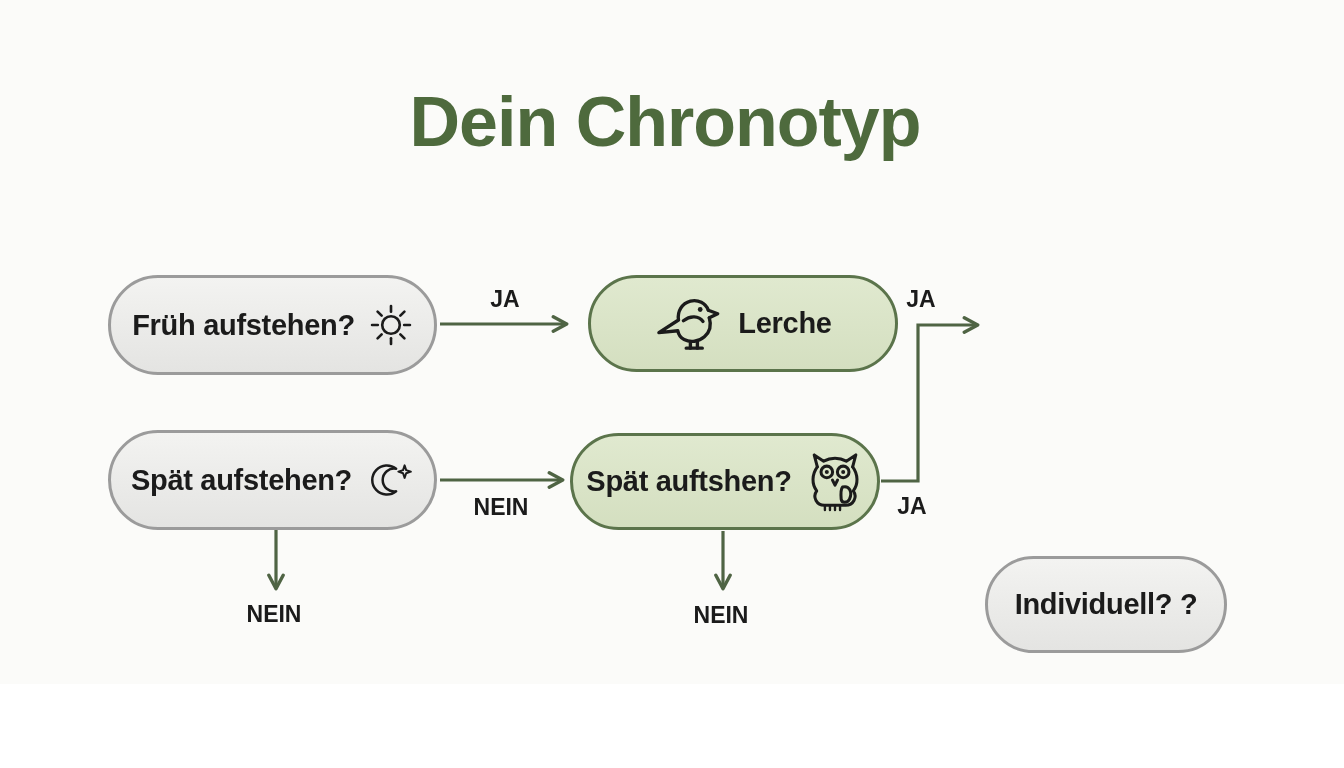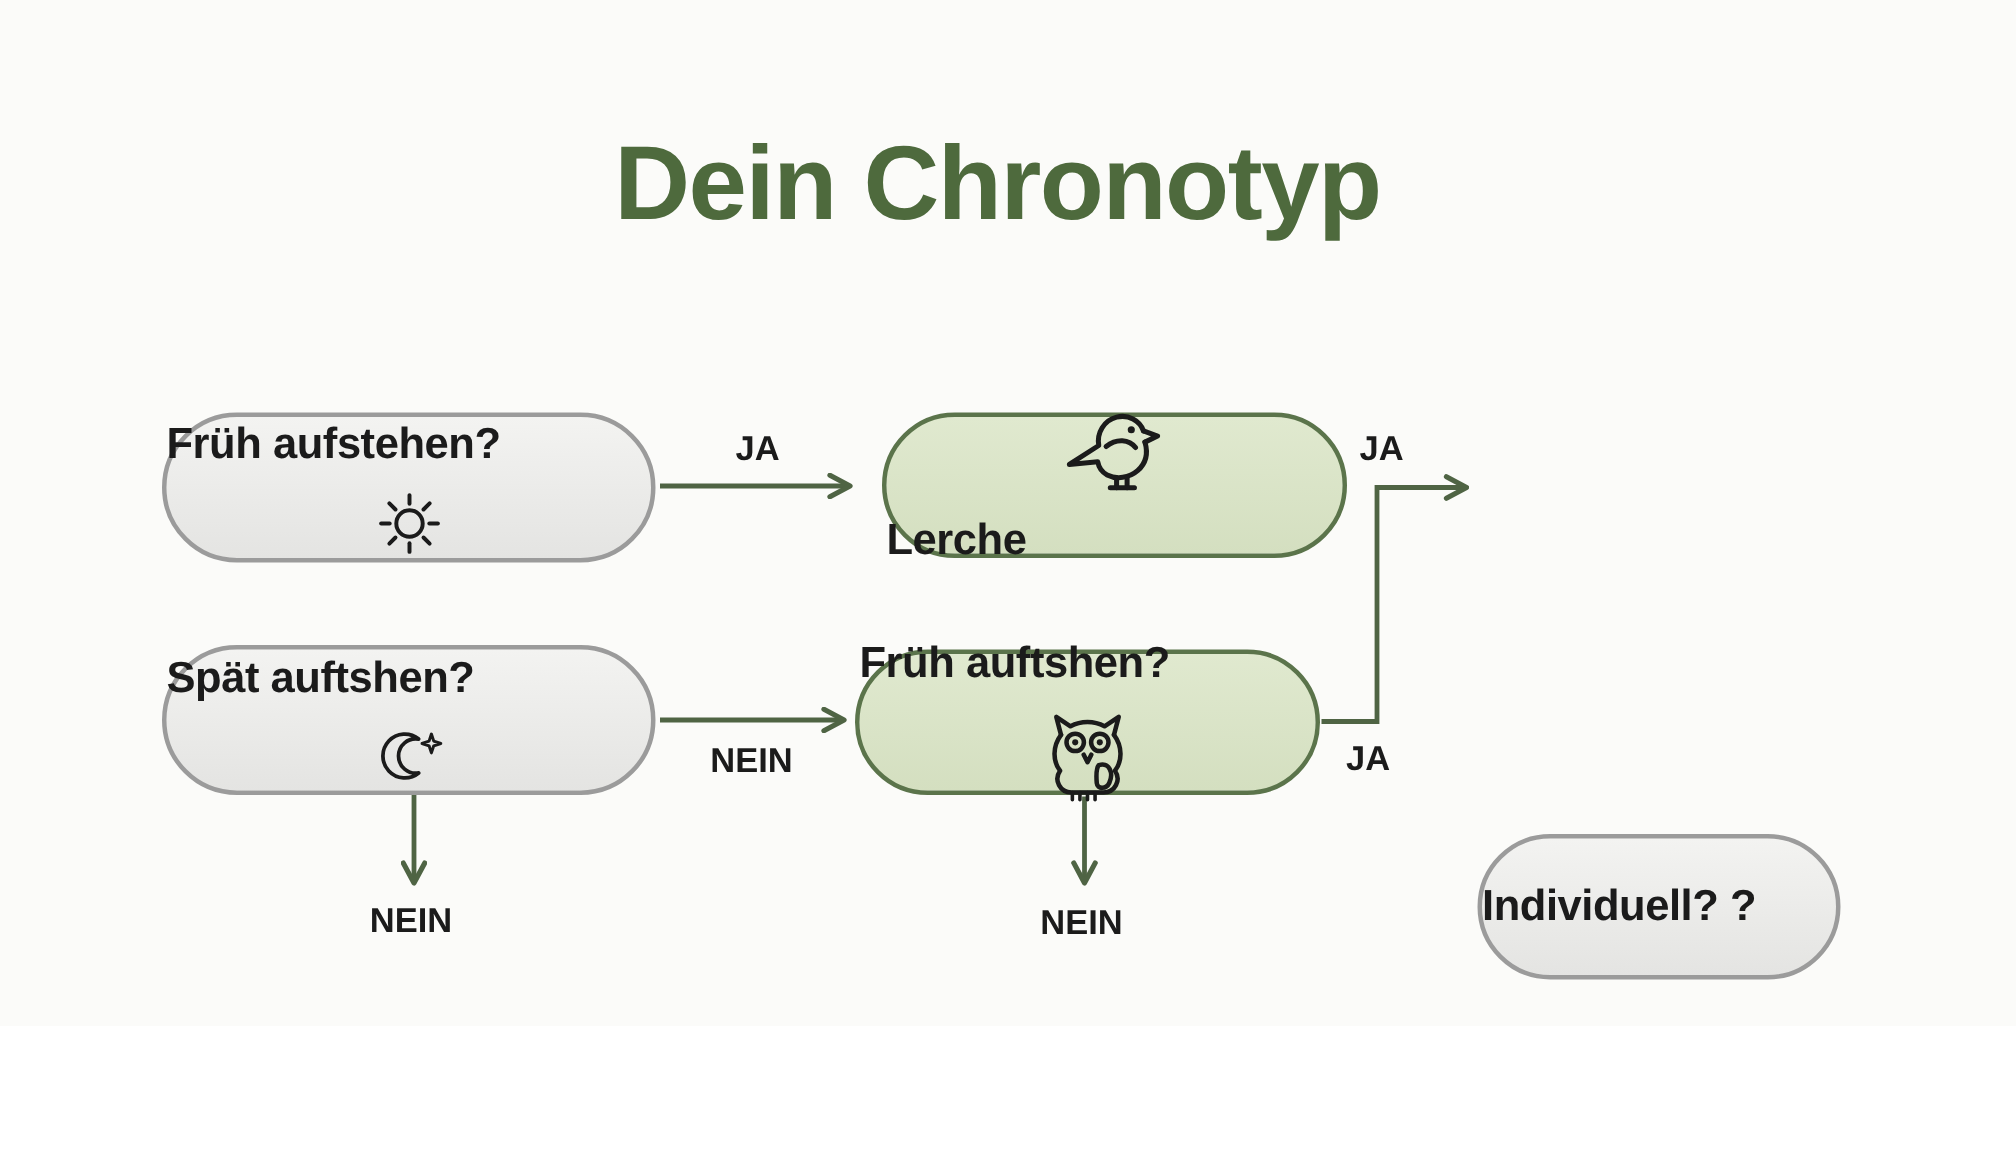--- a/index.html
+++ b/index.html
@@ -21,29 +21,29 @@
     width: 1330px;
     text-align: center;
     font-size: 70px;
     font-weight: 700;
     letter-spacing: -1px;
     color: var(--title-green, #4e6a3d);
   }
   .node {
     position: absolute;
     display: flex;
+    align-items: center;
     justify-content: center;
     gap: 14px;
     border-radius: 60px;
     font-size: 29px;
     font-weight: 700;
     letter-spacing: -0.3px;
     color: var(--text-color, #1b1b1b);
     box-sizing: border-box;
-    flex-direction: column;
   }
   .node.gray {
     background: linear-gradient(180deg, var(--gray-fill-top, #f3f3f1), var(--gray-fill, #e4e4e2));
     border: 3px solid var(--gray-border, #9b9b9b);
   }
   .node.green {
     background: linear-gradient(180deg, var(--green-fill-top, #e0e9cf), var(--green-fill, #d4dfc0));
     border: 3px solid var(--green-border, #5b744b);
   }
   .node .icon { display: flex; align-items: center; justify-content: center; }
@@ -116,31 +116,31 @@
         <path d="M21 19 C26 15 32 15.5 35 19.5"></path>
         <path d="M26 34 L26 38.6 M31 33.8 L31 38.6"></path>
         <path d="M23 38.6 L29 38.6 M28.5 38.6 L34.5 38.6"></path>
       </svg>
     </span>
     <span>Lerche</span>
   </div>
 
 
   <div class="node gray" style="left:108px; top:430px; width:329px; height:100px;">
-    <span>Spät auftshen?</span>
+    <span>Spät aufstehen?</span>
     <span class="icon">
       <svg width="48" height="42" viewBox="0 0 46 40">
         <path d="M28.86 9.16 A14 14 0 1 0 28.86 30.84 A11 11 0 1 1 28.86 9.16 Z"></path>
         <path d="M37 6 L38.5 10.5 L43 12 L38.5 13.5 L37 18 L35.5 13.5 L31 12 L35.5 10.5 Z" style="stroke-width:1.9"></path>
       </svg>
     </span>
   </div>
 
   <div class="node green" style="left:570px; top:433px; width:310px; height:97px;">
-    <span>Früh auftshen?</span>
+    <span>Spät auftshen?</span>
     <span class="icon">
       <svg width="58" height="64" viewBox="0 0 46 50">
         <path d="M9 13 L6.5 3.5 L14 8.5 C19.5 5.5 26.5 5.5 32 8.5 L39.5 3.5 L37 13"></path>
         <path d="M9 13 C4.5 19 4.5 27 8.5 32 C5 37 8.5 43.5 14.5 43.5 L31.5 43.5 C37.5 43.5 41 37 37.5 32 C41.5 27 41.5 19 37 13"></path>
         <circle cx="16.5" cy="17" r="4.6"></circle>
         <circle cx="29.5" cy="17" r="4.6"></circle>
         <circle cx="16.5" cy="17" r="1.6" fill="#1b1b1b" stroke="none"></circle>
         <circle cx="29.5" cy="17" r="1.6" fill="#1b1b1b" stroke="none"></circle>
         <path d="M21 23.5 L23 27.5 L25 23.5"></path>
         <path d="M29 29 C34.5 27.5 37 33 34.5 38.5 C33 41.8 28.2 42 27.9 38.5 C27.6 35 27.5 30.8 29 29 Z"></path>

